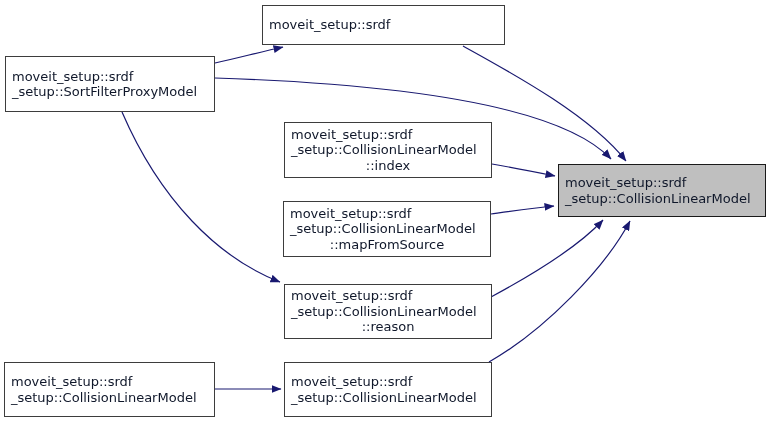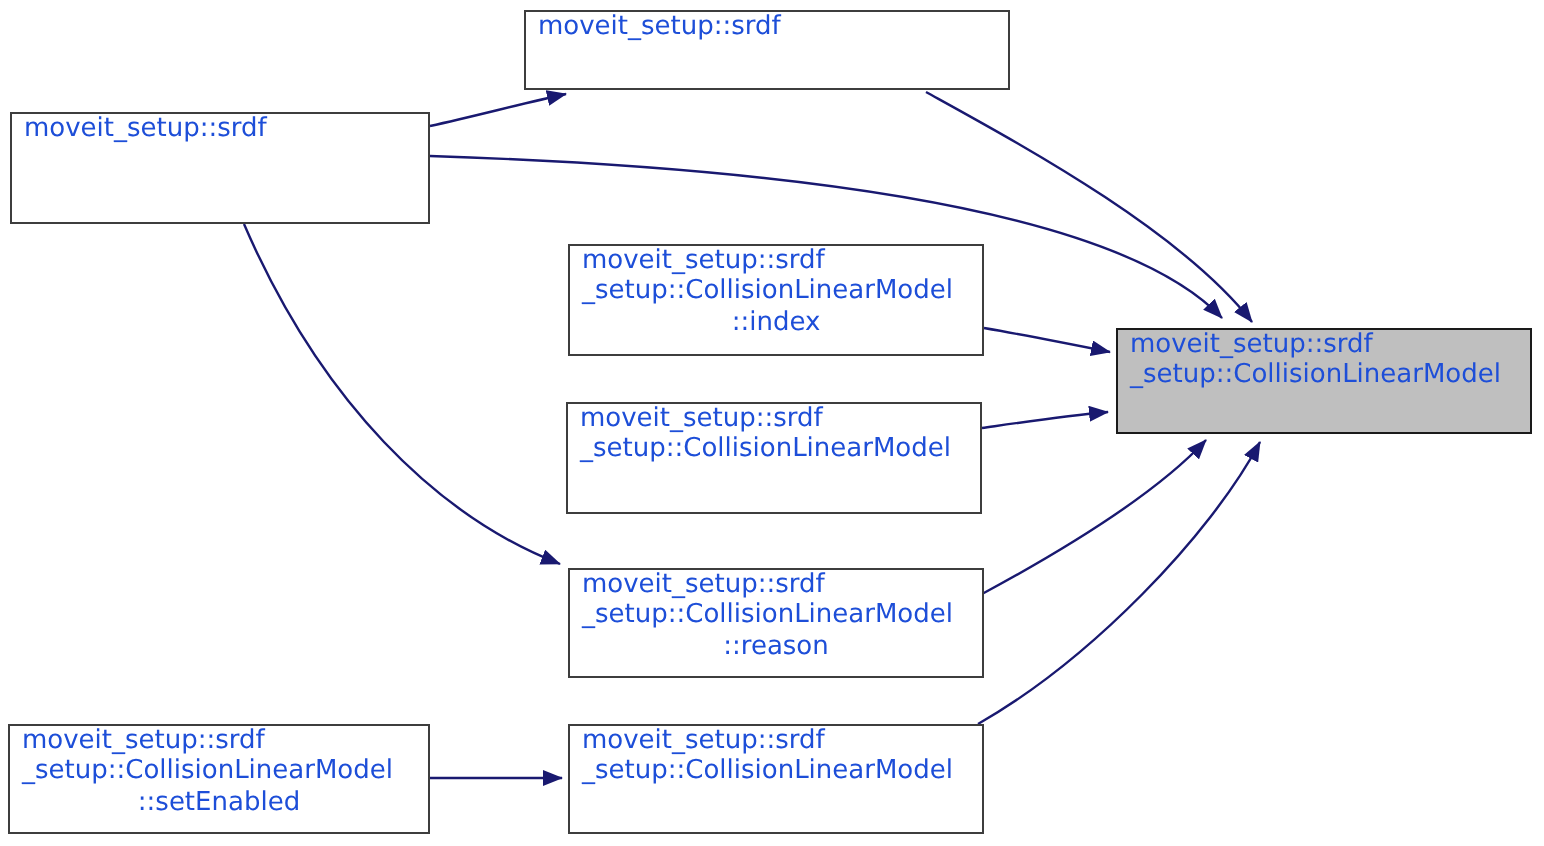--- a/index.html
+++ b/index.html
@@ -9,22 +9,22 @@
     background:var(--bg,#ffffff);
     font-family:"DejaVu Sans","Liberation Sans",sans-serif;
     overflow:hidden;
   }
   .edges{position:absolute;left:0;top:0;width:772px;height:423px;}
   .edges path.edge{fill:none;stroke:var(--edge,#191970);stroke-width:1.2px;}
   .node{
     position:absolute;box-sizing:border-box;
     background:var(--nfill,#ffffff);
     border:1px solid var(--nborder,#3d3d3d);
-    color:#1d4ed8;font-size:13px;line-height:15.4px;
-    display:flex;flex-direction:column;justify-content:flex-start;
+    color:#0f172a;font-size:13px;line-height:15.4px;
+    display:flex;flex-direction:column;justify-content:center;
     padding:0 6px;cursor:pointer;
   }
   .node.hl{background:var(--hl,#bfbfbf);border:1.5px solid #1a1a1a;}
   .line{display:block;white-space:nowrap;text-align:left;}
   .line.ctr{text-align:center;}
 </style>
 </head>
 <body>
 
 <div class="graph" id="graph">
@@ -39,44 +39,45 @@
       <path d="M122,112 C160,200 218,258 280,282" class="edge" marker-end="url(#arrow)"></path>
       <path d="M463,46 C510,72 590,115 626,161" class="edge" marker-end="url(#arrow)"></path>
       <path d="M492,164 C515,168 535,172 555,176" class="edge" marker-end="url(#arrow)"></path>
       <path d="M491,214 C512,211 532,208 554,206" class="edge" marker-end="url(#arrow)"></path>
       <path d="M491,297 C530,276 578,247 603,220" class="edge" marker-end="url(#arrow)"></path>
       <path d="M489,362 C545,330 605,268 630,221" class="edge" marker-end="url(#arrow)"></path>
       <path d="M215,389 L281,389" class="edge" marker-end="url(#arrow)"></path>
     </svg>
 <div class="node" style="left: 5px; top: 56px; width: 210px; height: 56px;">
       <span class="line">moveit_setup::srdf</span>
+      <span class="line">_setup::SortFilterProxyModel</span>
     </div>
     <div class="node" style="left: 262px; top: 5px; width: 243px; height: 40px;">
       <span class="line">moveit_setup::srdf</span>
     </div>
     <div class="node" style="left: 284px; top: 122px; width: 208px; height: 56px;">
       <span class="line">moveit_setup::srdf</span>
       <span class="line">_setup::CollisionLinearModel</span>
       <span class="line ctr">::index</span>
     </div>
     <div class="node" style="left: 283px; top: 201px; width: 208px; height: 56px;">
       <span class="line">moveit_setup::srdf</span>
       <span class="line">_setup::CollisionLinearModel</span>
+      <span class="line ctr">::mapFromSource</span>
     </div>
     <div class="node" style="left: 284px; top: 284px; width: 208px; height: 55px;">
       <span class="line">moveit_setup::srdf</span>
       <span class="line">_setup::CollisionLinearModel</span>
       <span class="line ctr">::reason</span>
     </div>
     <div class="node" style="left: 284px; top: 362px; width: 208px; height: 55px;">
       <span class="line">moveit_setup::srdf</span>
       <span class="line">_setup::CollisionLinearModel</span>
     </div>
     <div class="node" style="left: 4px; top: 362px; width: 211px; height: 55px;">
       <span class="line">moveit_setup::srdf</span>
       <span class="line">_setup::CollisionLinearModel</span>
-      <span class="line ctr">::setEnabled</span>
     </div>
     <div class="node hl" style="left: 558px; top: 164px; width: 208px; height: 53px;">
       <span class="line">moveit_setup::srdf</span>
       <span class="line">_setup::CollisionLinearModel</span>
     </div>
   </div>
 
 </body></html>

